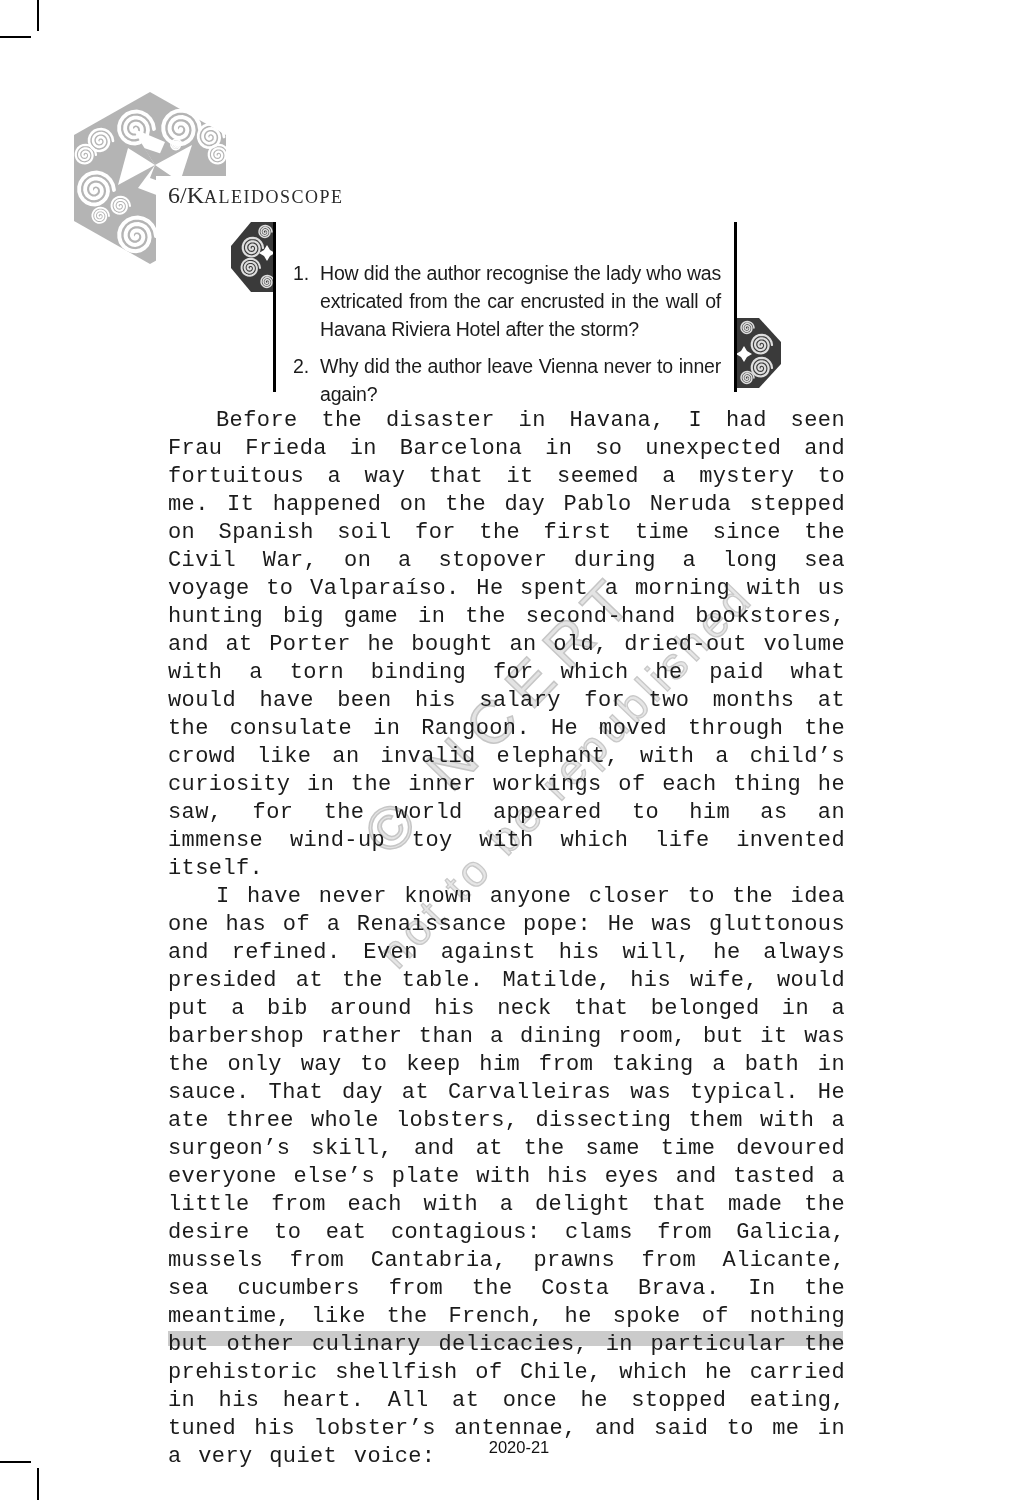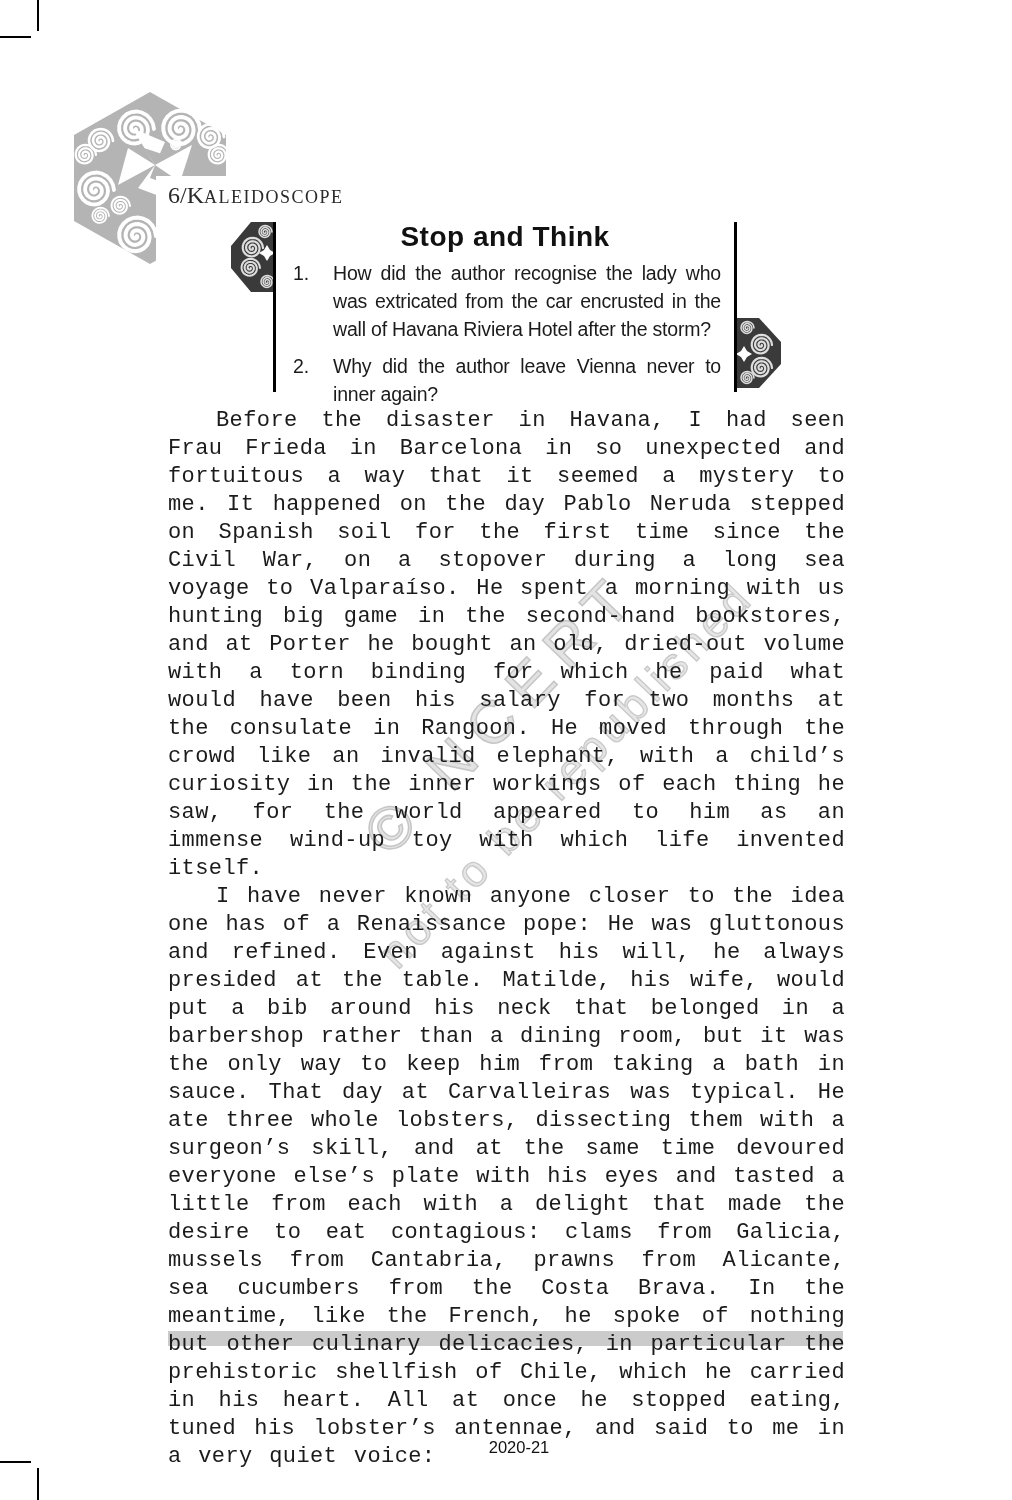--- a/index.html
+++ b/index.html
@@ -25,21 +25,21 @@
   
   .snt-bar{position:absolute;top:222px;width:3px;height:170px;background:#000;z-index:2;}
   .snt-bar.left{left:273px;}
   .snt-bar.right{left:734px;}
   .snt-orn{position:absolute;z-index:1;}
   .snt-title{position:absolute;left:280px;top:221px;width:450px;text-align:center;
              font-size:28px;font-weight:900;letter-spacing:.5px;color:#111;z-index:2;}
   .questions{position:absolute;left:293px;top:259px;width:428px;z-index:2;}
   .q{display:flex;margin-bottom:9px;}
   .q .num{flex:0 0 27px;font-size:19.5px;line-height:28px;}
-  .q .qt{flex:1;font-size:19.5px;line-height:28px;text-align:justify;letter-spacing:-0.2px;margin-left:13px;}
+  .q .qt{flex:1;font-size:19.5px;line-height:28px;text-align:justify;letter-spacing:-0.2px;}
 
   
   .body-text{position:absolute;left:168px;top:407px;width:677px;z-index:1;
              font-family:Liberation Mono, monospace;font-size:22px;line-height:28px;
              letter-spacing:.4px;word-spacing:3px;text-align:justify;color:#1b1b1b;}
   .body-text p{margin:0;text-indent:48px;}
 
   .graybar{position:absolute;left:168px;top:1331px;width:675px;height:15px;background:#cbcbcb;}
 
   .footer{position:absolute;left:13px;top:1438px;width:1012px;text-align:center;
@@ -114,21 +114,20 @@
     <polygon points="1,2 24,2 46,26 46,48 24,72 1,72" fill="#3a3a3a"></polygon>
     <g stroke="#dedede" fill="none" stroke-linecap="round">
       <path d="M26.8 29.0L26.9 29.3L26.9 29.6L26.8 30.0L26.6 30.3L26.2 30.6L25.7 30.7L25.1 30.7L24.5 30.5L24.0 30.1L23.7 29.5L23.5 28.7L23.5 28.0L23.8 27.2L24.3 26.5L25.1 25.9L26.0 25.6L27.0 25.6L28.0 25.9L29.0 26.6L29.7 27.5L30.1 28.6L30.2 29.8L29.9 31.1L29.3 32.3L28.3 33.2L27.0 33.8L25.5 34.1L24.0 33.9L22.6 33.2L21.4 32.1L20.5 30.7L20.1 29.0L20.2 27.2L20.8 25.5L22.0 24.1L23.5 23.0L25.3 22.3L27.3 22.3L29.3 22.8L31.1 23.9L32.5 25.5L33.3 27.5L33.6 29.8L33.2 32.0L32.2 34.1L30.5 35.8L28.4 36.9L26.0 37.5L23.5 37.2L21.1 36.3L19.1 34.7L17.6 32.5L16.8 29.9L16.8 27.2L17.6 24.5L19.1 22.1L21.3 20.3L24.0 19.1L27.0 18.8L30.0 19.4L32.7 20.9L34.9 23.1L36.4 25.9L37.0 29.0" stroke-width="2.2"></path>
       <path d="M26.8 52.0L26.9 52.3L26.9 52.6L26.8 53.0L26.6 53.3L26.2 53.6L25.7 53.7L25.1 53.7L24.5 53.5L24.0 53.1L23.7 52.5L23.5 51.7L23.5 51.0L23.8 50.2L24.3 49.5L25.1 48.9L26.0 48.6L27.0 48.6L28.0 48.9L29.0 49.6L29.7 50.5L30.1 51.6L30.2 52.8L29.9 54.1L29.3 55.3L28.3 56.2L27.0 56.8L25.5 57.1L24.0 56.9L22.6 56.2L21.4 55.1L20.5 53.7L20.1 52.0L20.2 50.2L20.8 48.5L22.0 47.1L23.5 46.0L25.3 45.3L27.3 45.3L29.3 45.8L31.1 46.9L32.5 48.5L33.3 50.5L33.6 52.8L33.2 55.0L32.2 57.1L30.5 58.8L28.4 59.9L26.0 60.5L23.5 60.2L21.1 59.3L19.1 57.7L17.6 55.5L16.8 52.9L16.8 50.2L17.6 47.5L19.1 45.1L21.3 43.3L24.0 42.1L27.0 41.8L30.0 42.4L32.7 43.9L34.9 46.1L36.4 48.9L37.0 52.0" stroke-width="2.2"></path>
       <path d="M12.8 12.0L12.9 12.3L12.8 12.6L12.7 12.8L12.5 13.1L12.1 13.3L11.7 13.4L11.3 13.3L10.9 13.1L10.5 12.8L10.3 12.3L10.1 11.8L10.2 11.2L10.4 10.7L10.8 10.2L11.3 9.8L12.0 9.7L12.7 9.7L13.4 9.9L14.0 10.3L14.5 11.0L14.8 11.7L14.9 12.6L14.7 13.4L14.2 14.2L13.5 14.8L12.6 15.3L11.7 15.4L10.7 15.2L9.7 14.8L8.9 14.1L8.4 13.1L8.1 12.0L8.2 10.8L8.6 9.7L9.3 8.8L10.4 8.0L11.6 7.6L12.9 7.6L14.2 8.0L15.3 8.7L16.2 9.8L16.8 11.1L16.9 12.5L16.7 13.9L16.0 15.3L14.9 16.4L13.6 17.1L12.0 17.4L10.4 17.3L8.9 16.7L7.6 15.6L6.6 14.2L6.1 12.6L6.1 10.8L6.6 9.1L7.6 7.6L9.0 6.4L10.7 5.7L12.6 5.5L14.5 5.9L16.3 6.8L17.7 8.2L18.6 10.0L19.0 12.0" stroke-width="1.5"></path>
       <path d="M12.8 62.0L12.9 62.3L12.8 62.6L12.7 62.8L12.5 63.1L12.1 63.3L11.7 63.4L11.3 63.3L10.9 63.1L10.5 62.8L10.3 62.3L10.1 61.8L10.2 61.2L10.4 60.7L10.8 60.2L11.3 59.8L12.0 59.6L12.7 59.7L13.4 59.9L14.0 60.3L14.5 61.0L14.8 61.7L14.9 62.6L14.7 63.4L14.2 64.2L13.5 64.8L12.6 65.3L11.7 65.4L10.7 65.2L9.7 64.8L8.9 64.1L8.4 63.1L8.1 62.0L8.2 60.8L8.6 59.7L9.3 58.8L10.4 58.0L11.6 57.6L12.9 57.6L14.2 58.0L15.3 58.7L16.2 59.8L16.8 61.1L16.9 62.5L16.7 63.9L16.0 65.3L14.9 66.4L13.6 67.1L12.0 67.5L10.4 67.3L8.9 66.7L7.6 65.6L6.6 64.2L6.1 62.6L6.1 60.8L6.6 59.1L7.6 57.6L9.0 56.4L10.7 55.7L12.6 55.5L14.5 55.9L16.3 56.8L17.7 58.2L18.6 60.0L19.0 62.0" stroke-width="1.5"></path>
     </g>
     <polygon fill="#ffffff" points="9,30 12,35 17,38 12,41 9,46 6,41 1,38 6,35"></polygon>
   </svg>
 
-  <div class="snt-title">Stop and Think</div>
 
   <div class="questions">
     <div class="q">
       <span class="num">1.</span>
       <div class="qt">How did the author recognise the lady who was extricated from the car encrusted in the wall of Havana Riviera Hotel after the storm?</div>
     </div>
     <div class="q">
       <span class="num">2.</span>
       <div class="qt">Why did the author leave Vienna never to inner again?</div>
     </div>

